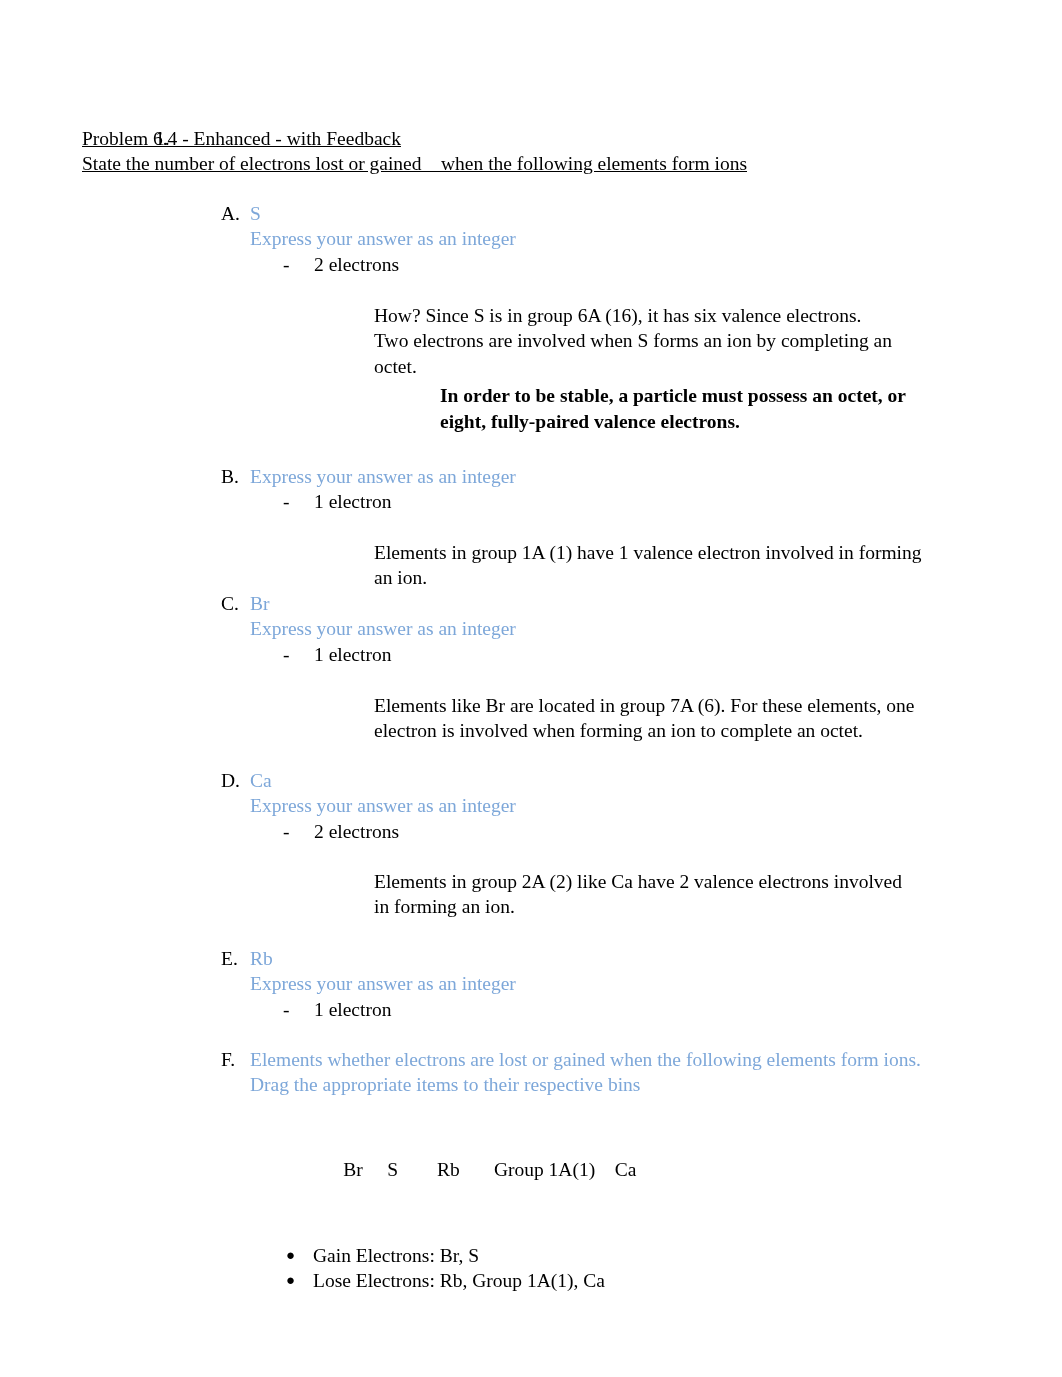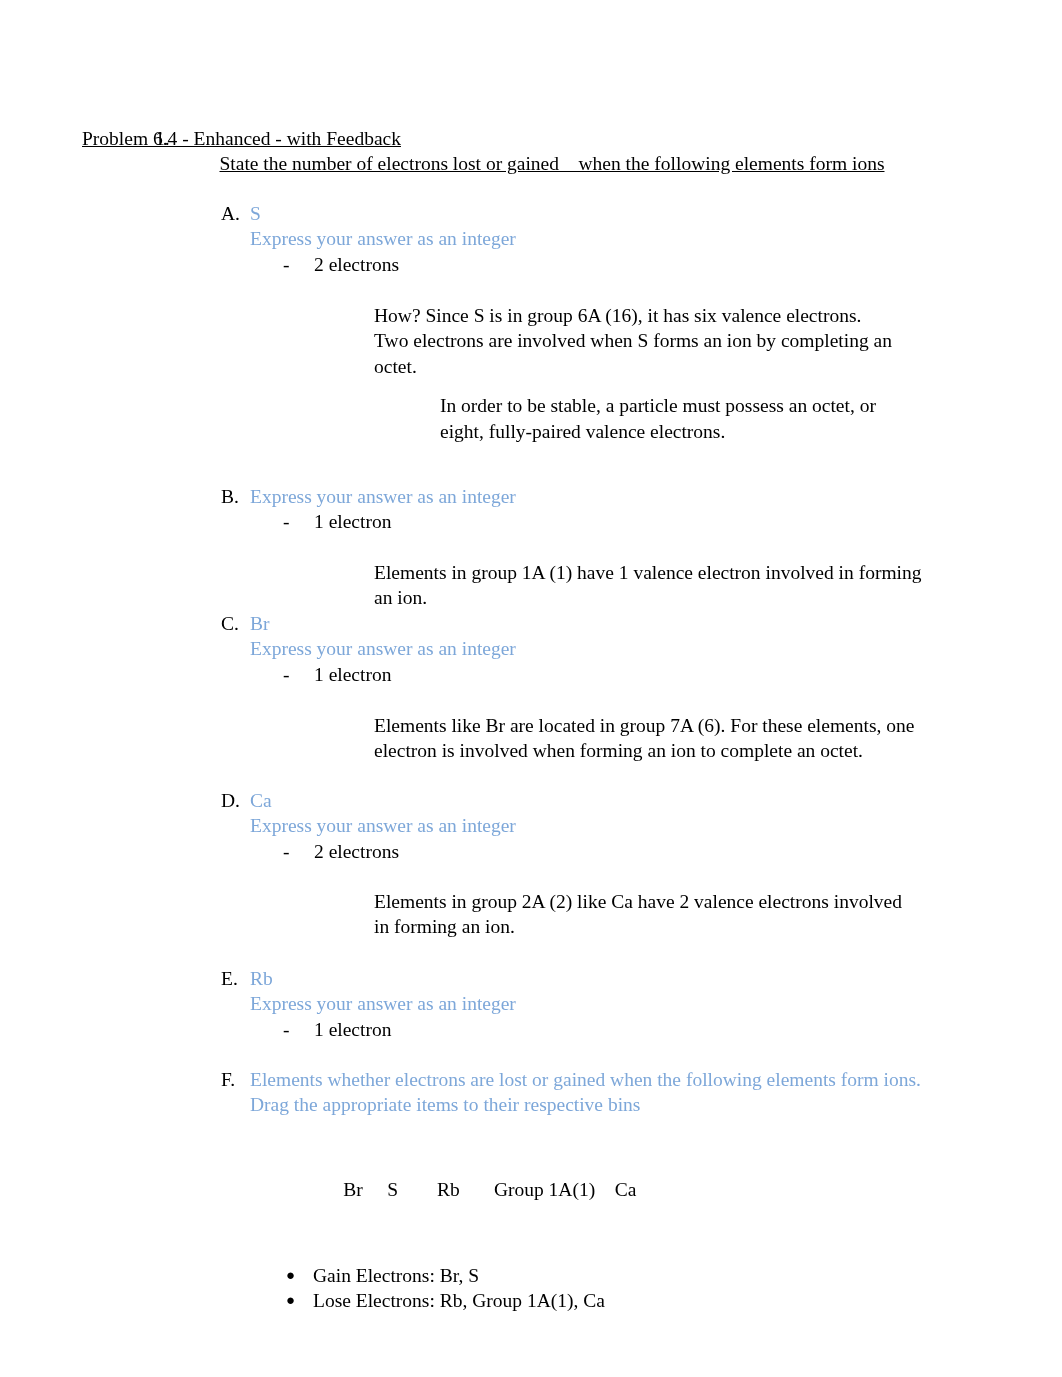--- a/index.html
+++ b/index.html
@@ -44,21 +44,21 @@
     left: 155px;
     top: 0;
     width: 30px;
     text-align: left;
   }
   .l1-body {
     margin-left: 82px;
     margin-right: 40px;
     text-decoration: underline;
   }
-  .title-line { white-space: pre; text-align: center; }
+  .title-line { white-space: pre; }
 
   
   .l2 {
     position: relative;
     margin: 0;
   }
   .l2-marker {
     position: absolute;
     left: 221px;
     top: 0;
@@ -89,23 +89,24 @@
   
   .explain {
     margin: 0;
     margin-left: 374px;
   }
   .explain.w-a  { width: 525px; }
   .explain.w-b  { width: 565px; }
   .explain.w-c  { width: 548px; }
   .explain.w-d  { width: 545px; }
   .explain-indent {
-    margin: 14px;
+    margin: 4px;
     margin-left: 440px;
     width: 478px;
+    font-weight: bold;
   }
   .sp-24 { height: 24px; }
   .sp-25 { height: 25px; }
   .sp-26 { height: 26px; }
   .sp-top { height: 126px; }
 
   
   .drag-row {
     margin: 9px;
     margin-left: 314px;

